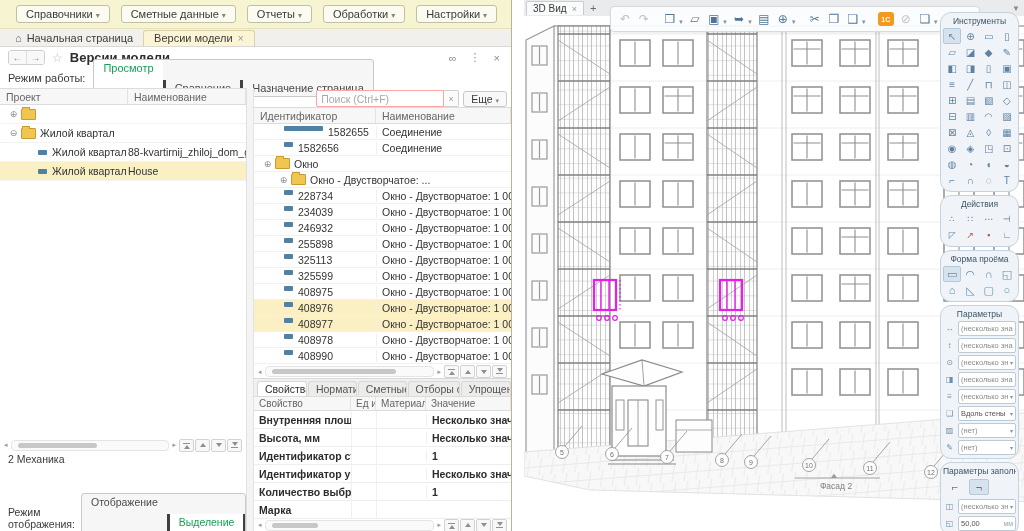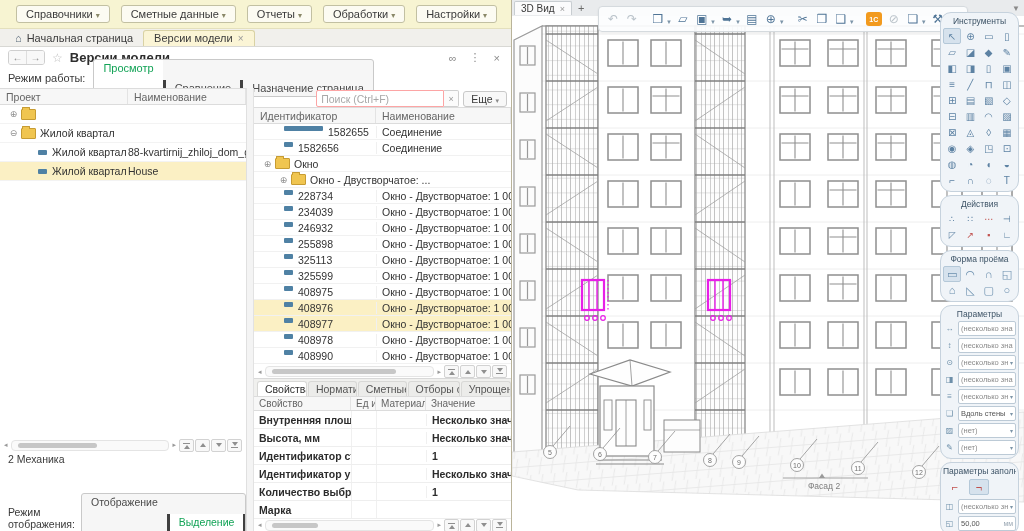--- a/index.html
+++ b/index.html
@@ -1,18 +1,18 @@
 <!DOCTYPE html>
 <html><head>
 <meta charset="utf-8">
 <style>
   html,body{margin:0;padding:0;background:#fff;}
   body{width:1024px;height:531px;position:relative;overflow:hidden;
        font-family:"Liberation Sans","DejaVu Sans",sans-serif;font-size:11px;color:#333;}
-  .stage{position:absolute;inset:0;display:flex;}
+  .stage{position:absolute;inset:0;display:flex;gap:12px;}
   
   .app{width:512px;height:531px;position:relative;background:#fff;border-right:1px solid #b9b39a;box-sizing:border-box;}
   .menubar{height:29px;background:#f7f4d2;border-bottom:1px solid #e4e0bd;display:flex;align-items:center;gap:11px;padding-left:16px;box-sizing:border-box;}
   .mbtn{background:#fcfbf2;border:1px solid #c2c0a2;border-radius:3px;padding:2px 9px;font-size:11px;color:#3a3a3a;white-space:nowrap;cursor:pointer;}
   .mbtn .car{font-size:8px;color:#8a8868;margin-left:3px;}
   .tabbar{height:17px;background:#f1f0ec;border-bottom:1px solid #d8d8d4;display:flex;align-items:flex-end;padding-left:5px;}
   .tab{display:flex;align-items:center;gap:5px;padding:1px 10px 2px;font-size:11px;color:#3c3c3c;}
   .tab.home .hico{color:#5b6b7b;font-size:11px;}
   .tab.active{background:#fbf5d6;border:1px solid #d9d2a4;border-bottom:none;border-radius:3px 3px 0 0;}
   .tab .tclose{color:#9a9a9a;font-size:10px;cursor:pointer;}

